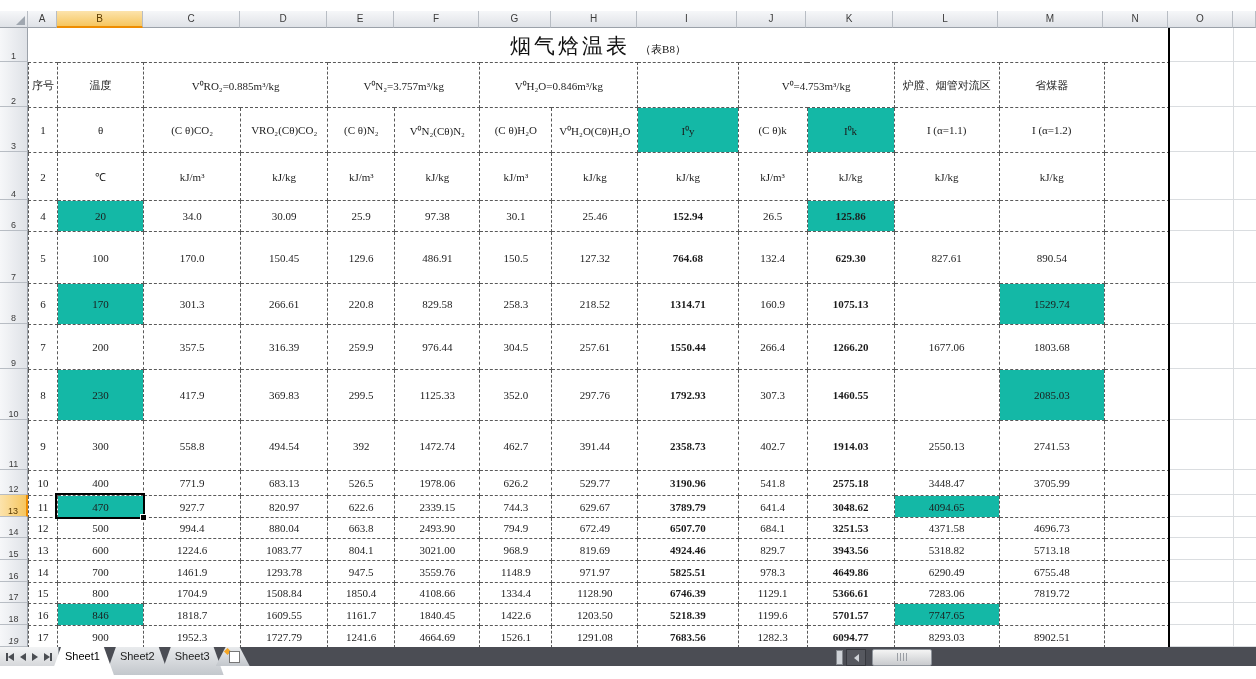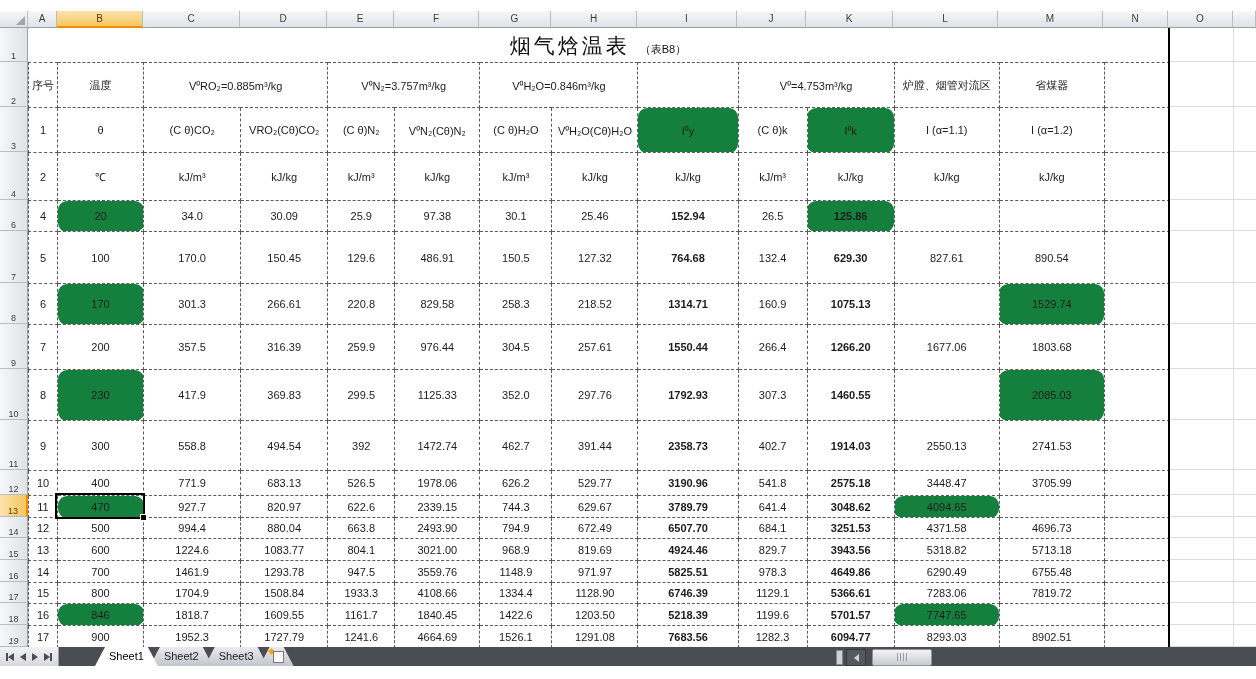--- a/index.html
+++ b/index.html
@@ -29,50 +29,50 @@
 
   
   .rowh{position:absolute;left:0;top:28px;width:28px;}
   .rh{box-sizing:border-box;width:28px;background:linear-gradient(90deg,#f6f7f9,#dfe2e7);
         border-right:1px solid #9ba1a9;border-bottom:1px solid #b8bdc4;
         font-size:9px;color:#3c3c3c;text-align:center;display:flex;align-items:flex-end;justify-content:center;}
   .rh.sel{background:linear-gradient(90deg,#fce3ac,#f6c65f);border-right:2px solid #ee8d02;color:#5a3a00;}
 
   
   .grid{position:absolute;left:28px;top:28px;width:1228px;height:619px;background:#fff;
-        font-family:Liberation Sans, sans-serif;}
+        font-family:Liberation Serif, serif;}
   .titlerow{height:34px;width:1140px;text-align:center;position:relative;}
   .t-main{font-size:21px;color:#111;letter-spacing:3px;line-height:36px;}
   .t-sub{font-size:11px;color:#111;margin-left:10px;}
   table.sheet{border-collapse:collapse;table-layout:fixed;width:1142px;}
   table.sheet td{box-sizing:border-box;border:1px dashed #595959;text-align:center;vertical-align:middle;
         font-size:11px;color:#1c1c1c;padding:0;overflow:hidden;white-space:nowrap;}
   td.h1{font-size:11px;}
   td.sub{font-size:9px;}
   td.unit{font-size:11px;}
   td.ib{font-weight:bold;}
-  td.yl{background:#15803d;border-radius:9px;}
+  td.yl{background:#14b8a6;}
   
   .printline{position:absolute;left:1140px;top:0;width:2px;height:619px;background:#000;}
   
   .outside{position:absolute;left:1142px;top:0;width:86px;height:619px;}
   .outside .orow{border-bottom:1px solid #dadde0;}
   .outside .ovl{position:absolute;left:63px;top:0;width:1px;height:619px;background:#dadde0;}
   
   .selbox{position:absolute;left:27px;top:465px;width:90px;height:26px;border:2px solid #000;
         box-sizing:border-box;}
   .selbox .handle{position:absolute;right:-4px;bottom:-4px;width:5px;height:5px;background:#000;border:1px solid #fff;}
 
   
   .tabbar{position:absolute;left:0;top:647px;width:1256px;height:19px;background:#4b4d54;display:flex;}
   .tabnav{width:58px;height:19px;background:linear-gradient(#f3f4f5,#d6d8db);display:flex;align-items:center;
         justify-content:space-evenly;border-right:1px solid #9aa0a6;}
   .tabnav b{display:block;width:0;height:0;border-top:4px solid transparent;border-bottom:4px solid transparent;}
   .tnl{border-right:6px solid #4a4d52;} .tnr{border-left:6px solid #4a4d52;}
-  .tabs{display:flex;height:19px;align-items:stretch;margin-left:44px;}
+  .tabs{display:flex;height:28px;align-items:stretch;}
   .tab{position:relative;padding:0 14px;margin-left:-8px;line-height:18px;font-size:11px;color:#222;
         clip-path:polygon(10px 0,calc(100% - 10px) 0,100% 100%,0 100%);
         background:linear-gradient(#e9ebed,#c3c7cc);cursor:default;}
   .tab.active{background:#fff;z-index:3;color:#000;}
   .tab-insert{position:relative;width:34px;margin-left:-8px;
         clip-path:polygon(10px 0,calc(100% - 10px) 0,100% 100%,0 100%);
         background:linear-gradient(#e9ebed,#c3c7cc);}
   .tab-insert .pg{position:absolute;left:13px;top:4px;width:9px;height:10px;background:#fff;border:1px solid #777;}
   .tab-insert .spark{position:absolute;left:9px;top:2px;width:5px;height:5px;background:#f6a623;transform:rotate(45deg);}
   .hsplit{position:absolute;left:836px;top:3px;width:5px;height:13px;background:#ced2d7;border:1px solid #84888e;}
@@ -393,21 +393,21 @@
             <td class=" ib">4649.86</td>
             <td class="">6290.49</td>
             <td class="">6755.48</td>
             <td class=""></td>
           </tr>
           <tr style="height: 21px;">
             <td class="">15</td>
             <td class="">800</td>
             <td class="">1704.9</td>
             <td class="">1508.84</td>
-            <td class="">1933.3</td>
+            <td class="">1850.4</td>
             <td class="">4108.66</td>
             <td class="">1334.4</td>
             <td class="">1128.90</td>
             <td class=" ib">6746.39</td>
             <td class="">1129.1</td>
             <td class=" ib">5366.61</td>
             <td class="">7283.06</td>
             <td class="">7819.72</td>
             <td class=""></td>
           </tr>

